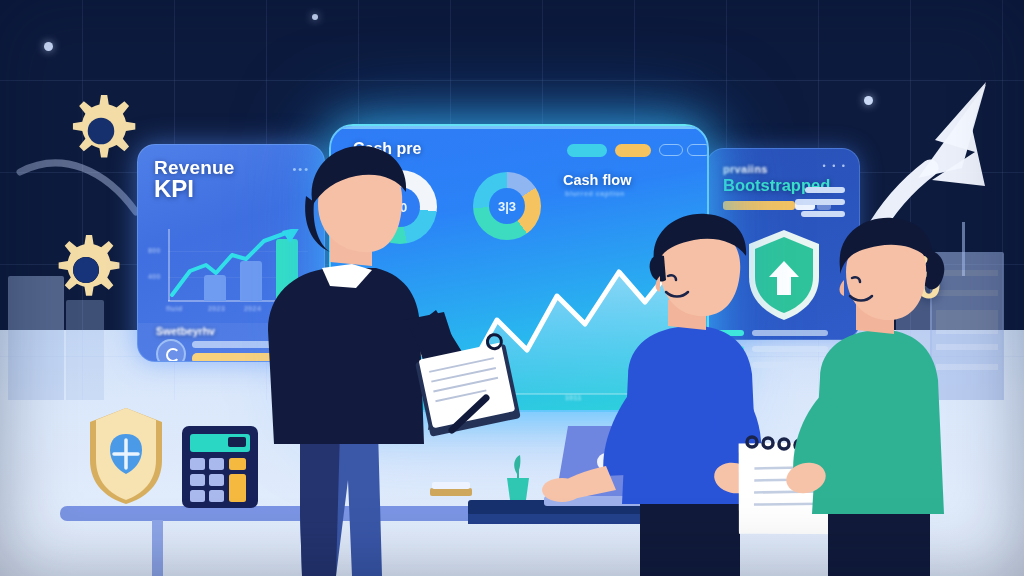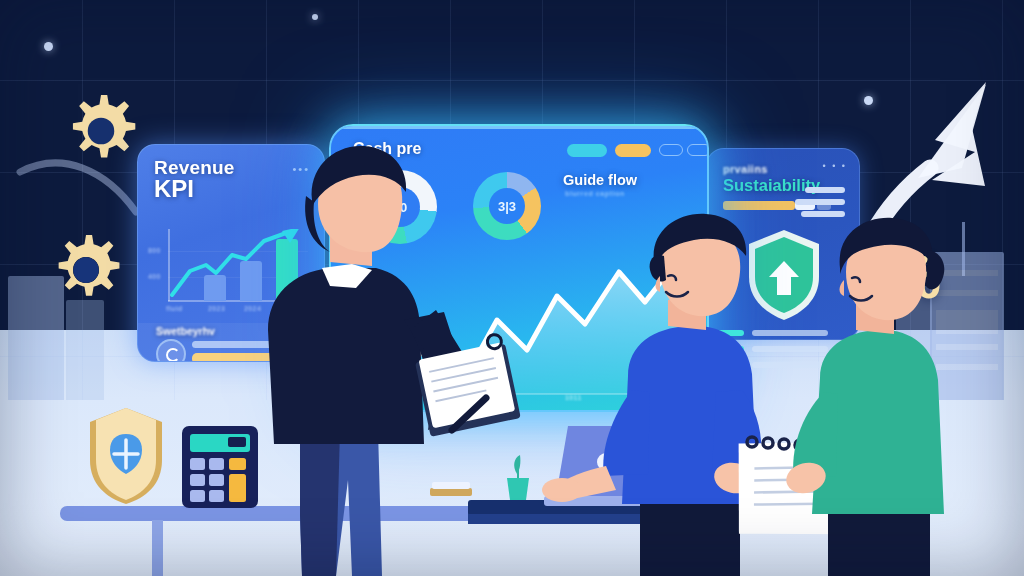--- a/index.html
+++ b/index.html
@@ -168,21 +168,21 @@
 
     <div style="position:absolute;left:0;top:178px;width:186px;height:38px;background:rgba(255,255,255,.06);"></div>
     <div class="ptitle" style="left:18px;top:180px;font-size:10.5px;filter:blur(1.1px);">Swetbeyrhv</div>
     <div class="circle-ic" style="left:18px;top:194px;"></div>
     <div class="sbar" style="left:54px;top:196px;width:84px;height:7px;background:rgba(225,238,255,.65);"></div>
     <div class="sbar" style="left:54px;top:208px;width:98px;height:11px;background:#f9d27e;"></div>
   </div>
 
   <div class="panel panel-right">
     <div class="ptitle rp-small">prvaiins</div>
-    <div class="ptitle rp-title">Sustaiability</div>
+    <div class="ptitle rp-title">Bootstrapped</div>
     <div class="dots" style="right:12px;top:12px;font-size:9px;">• • •</div>
 
     <div class="prog" style="left:16px;top:52px;width:72px;background:#f5c360;"></div>
     <div class="prog" style="left:88px;top:52px;width:20px;background:#eef4ff;"></div>
     <div class="prog" style="left:110px;top:52px;width:14px;background:rgba(230,240,255,.35);"></div>
 
     <div class="rline" style="right:14px;top:38px;width:40px;background:#cddcf7;"></div>
     <div class="rline" style="right:14px;top:50px;width:50px;background:#cddcf7;"></div>
     <div class="rline" style="right:14px;top:62px;width:44px;background:#cddcf7;"></div>
 
@@ -209,21 +209,21 @@
       </div>
     </div>
 
     <div class="donut" style="left:142px;top:46px;width:68px;height:68px;
       background:conic-gradient(#8fb6f0 0 16%, #f5c360 16% 40%, #3ddcc0 40% 74%, #3fc9ee 74% 100%);">
       <div class="donut-hole" style="left:16px;top:16px;width:36px;height:36px;background:#2a81f5;">
         <span>3|3</span>
       </div>
     </div>
 
-    <div class="cf-label" style="left:232px;top:46px;">Guide flow</div>
+    <div class="cf-label" style="left:232px;top:46px;">Cash flow</div>
     <div class="cf-sub" style="left:234px;top:64px;">blurred caption</div>
 
     <svg style="position:absolute;left:0;top:120px;" width="376" height="164" viewBox="0 0 376 164">
       <defs>
         <linearGradient id="areaG" x1="0" y1="0" x2="0" y2="1">
           <stop offset="0%" stop-color="#bdf1f8" stop-opacity=".75"></stop>
           <stop offset="100%" stop-color="#9fe9f5" stop-opacity=".12"></stop>
         </linearGradient>
       </defs>
       <path d="M8,126 L44,90 L74,120 L104,96 L134,132 L166,74 L196,104 L226,50 L254,78 L288,26 L314,56 L352,8 L352,148 L8,148 Z" fill="url(#areaG)"></path>

